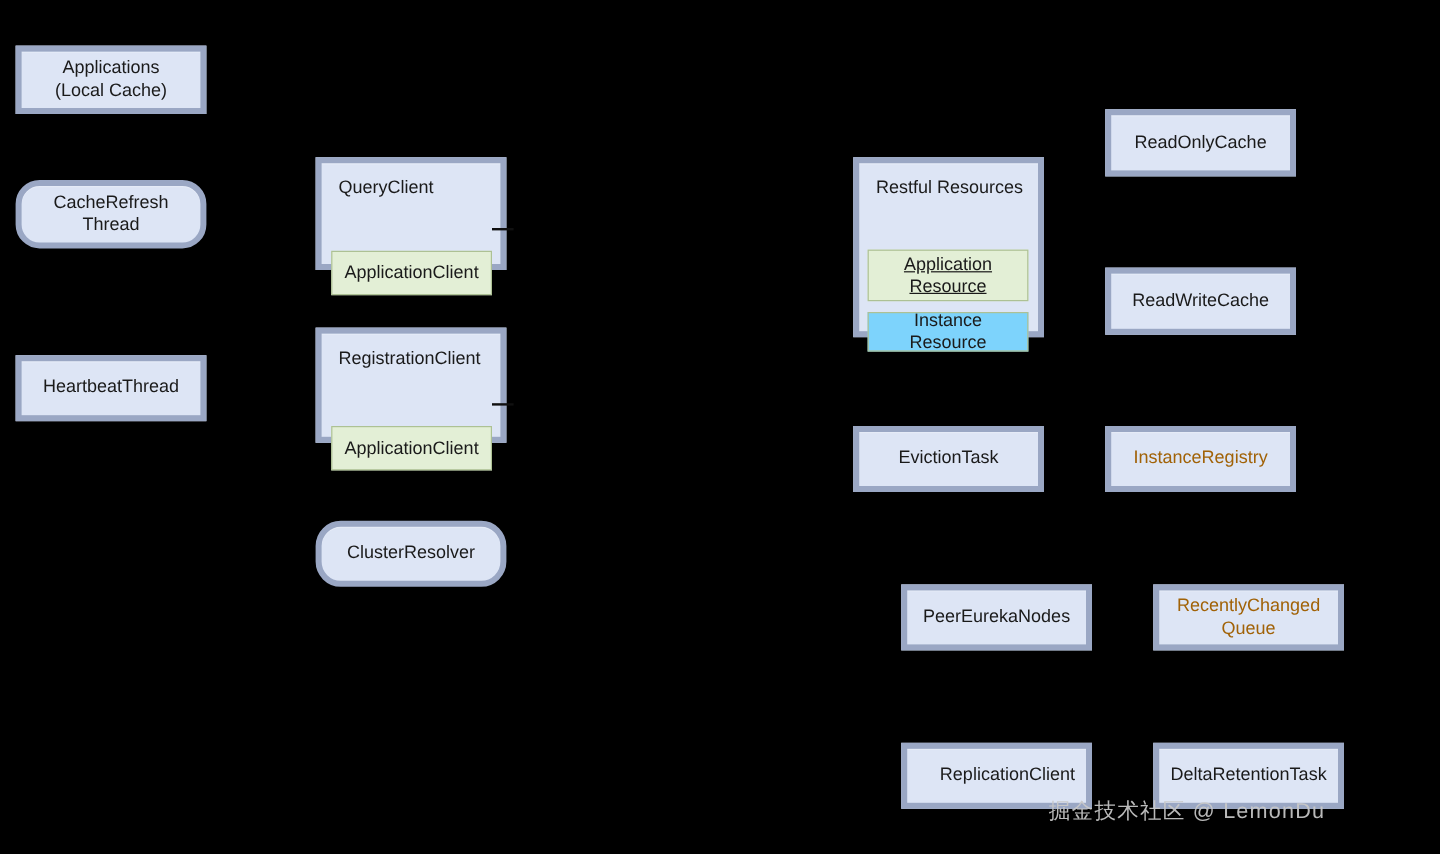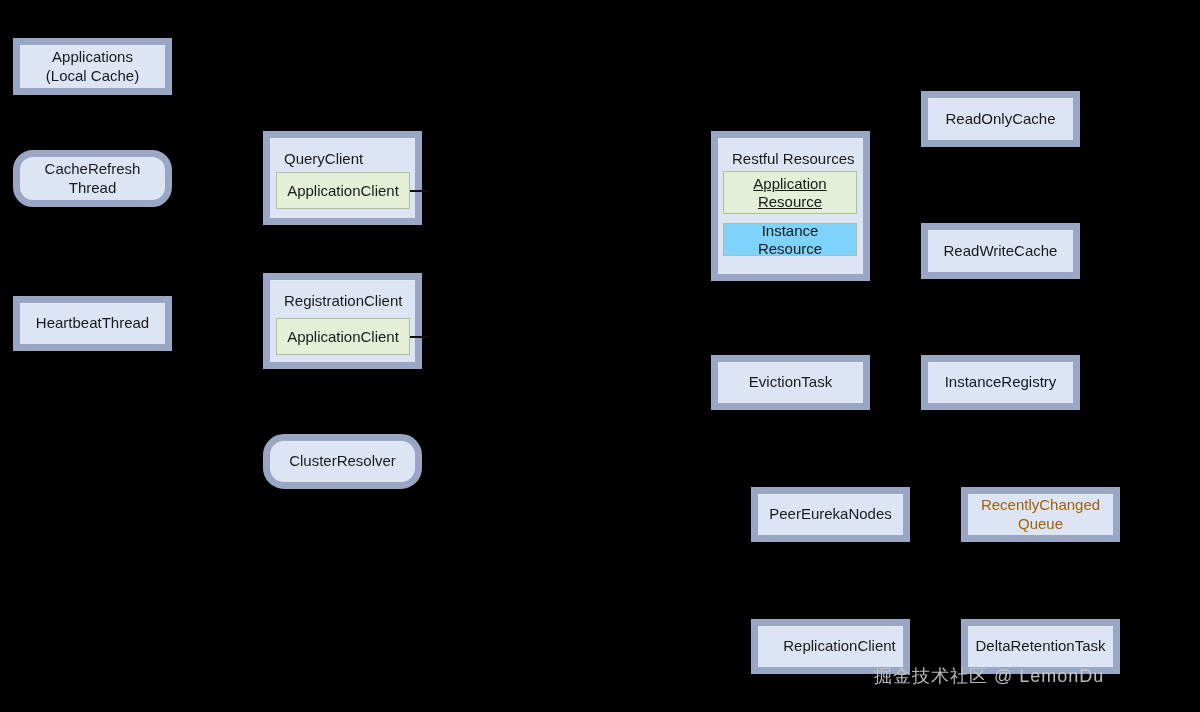--- a/index.html
+++ b/index.html
@@ -12,21 +12,21 @@
     width: 1200px;
     height: 712px;
     background: #000000;
     overflow: hidden;
     font-family: "Liberation Sans", sans-serif;
   }
   .node {
     position: absolute;
     box-sizing: border-box;
     background: #dde5f5;
-    border: 7px solid #701a75;
+    border: 5px solid #701a75;
     color: #1a1a1a;
     font-size: 15px;
     line-height: 1.25;
     text-align: center;
     display: flex;
     align-items: center;
     justify-content: center;
     white-space: pre-line;
     box-shadow: 0 1px 0 rgba(255,255,255,0.25) inset;
   }
@@ -49,20 +49,21 @@
     background: #e3efd6;
     border: 1px solid #adc194;
     color: #1a1a1a;
     font-size: 15px;
     line-height: 1.2;
     text-align: center;
     display: flex;
     align-items: center;
     justify-content: center;
     white-space: pre-line;
+    margin-top: 37px;
   }
   .connector {
     position: absolute;
     background: #101010;
     height: 2px;
   }
   .watermark {
     position: absolute;
     color: #c9c9c9;
     font-size: 18px;
@@ -81,21 +82,21 @@
     <div class="node" style="left: 13px; top: 150px; width: 159px; height: 57px; background: rgb(221, 229, 245); border-color: rgb(154, 167, 196); color: rgb(26, 26, 26); border-radius: 20px;"><span>CacheRefresh
 Thread</span></div>
     <div class="node" style="left: 13px; top: 296px; width: 159px; height: 55px; background: rgb(221, 229, 245); border-color: rgb(154, 167, 196); color: rgb(26, 26, 26);"><span>HeartbeatThread</span></div>
     <div class="node container" style="left: 263px; top: 131px; width: 159px; height: 94px; background: rgb(221, 229, 245); border-color: rgb(154, 167, 196); color: rgb(26, 26, 26);"><span class="container-title">QueryClient</span></div>
     <div class="node container" style="left: 263px; top: 273px; width: 159px; height: 96px; background: rgb(221, 229, 245); border-color: rgb(154, 167, 196); color: rgb(26, 26, 26);"><span class="container-title">RegistrationClient</span></div>
     <div class="node" style="left: 263px; top: 434px; width: 159px; height: 55px; background: rgb(221, 229, 245); border-color: rgb(154, 167, 196); color: rgb(26, 26, 26); border-radius: 21px;"><span>ClusterResolver</span></div>
     <div class="node container" style="left: 711px; top: 131px; width: 159px; height: 150px; background: rgb(221, 229, 245); border-color: rgb(154, 167, 196); color: rgb(26, 26, 26);"><span class="container-title">Restful Resources</span></div>
     <div class="node" style="left: 921px; top: 91px; width: 159px; height: 56px; background: rgb(221, 229, 245); border-color: rgb(154, 167, 196); color: rgb(26, 26, 26);"><span>ReadOnlyCache</span></div>
     <div class="node" style="left: 921px; top: 223px; width: 159px; height: 56px; background: rgb(221, 229, 245); border-color: rgb(154, 167, 196); color: rgb(26, 26, 26);"><span>ReadWriteCache</span></div>
     <div class="node" style="left: 711px; top: 355px; width: 159px; height: 55px; background: rgb(221, 229, 245); border-color: rgb(154, 167, 196); color: rgb(26, 26, 26);"><span>EvictionTask</span></div>
-    <div class="node" style="left: 921px; top: 355px; width: 159px; height: 55px; background: rgb(221, 229, 245); border-color: rgb(154, 167, 196); color: #0f172a;"><span>InstanceRegistry</span></div>
+    <div class="node" style="left: 921px; top: 355px; width: 159px; height: 55px; background: rgb(221, 229, 245); border-color: rgb(154, 167, 196); color: #a16207;"><span>InstanceRegistry</span></div>
     <div class="node" style="left: 751px; top: 487px; width: 159px; height: 55px; background: rgb(221, 229, 245); border-color: rgb(154, 167, 196); color: rgb(26, 26, 26);"><span>PeerEurekaNodes</span></div>
     <div class="node" style="left: 961px; top: 487px; width: 159px; height: 55px; background: rgb(221, 229, 245); border-color: rgb(154, 167, 196); color: #a16207; align-items: center;"><span>RecentlyChanged
 Queue</span></div>
     <div class="node" style="left: 751px; top: 619px; width: 159px; height: 55px; background: rgb(221, 229, 245); border-color: rgb(154, 167, 196); color: rgb(26, 26, 26); padding-left: 18px;"><span>ReplicationClient</span></div>
     <div class="node" style="left: 961px; top: 619px; width: 159px; height: 55px; background: rgb(221, 229, 245); border-color: rgb(154, 167, 196); color: rgb(26, 26, 26);"><span>DeltaRetentionTask</span></div>
     <div class="inner" style="left: 276px; top: 172px; width: 134px; height: 37px; background: rgb(227, 239, 214); border-color: rgb(173, 193, 148); color: rgb(26, 26, 26);"><span>ApplicationClient</span></div>
     <div class="inner" style="left: 276px; top: 318px; width: 134px; height: 37px; background: rgb(227, 239, 214); border-color: rgb(173, 193, 148); color: rgb(26, 26, 26);"><span>ApplicationClient</span></div>
     <div class="inner" style="left: 723px; top: 171px; width: 134px; height: 43px; background: rgb(227, 239, 214); border-color: rgb(173, 193, 148); color: rgb(26, 26, 26); text-decoration: underline;"><span>Application
 Resource</span></div>
     <div class="inner" style="left: 723px; top: 223px; width: 134px; height: 33px; background: #7dd3fc; border-color: rgb(173, 193, 148); color: rgb(26, 26, 26);"><span>Instance

